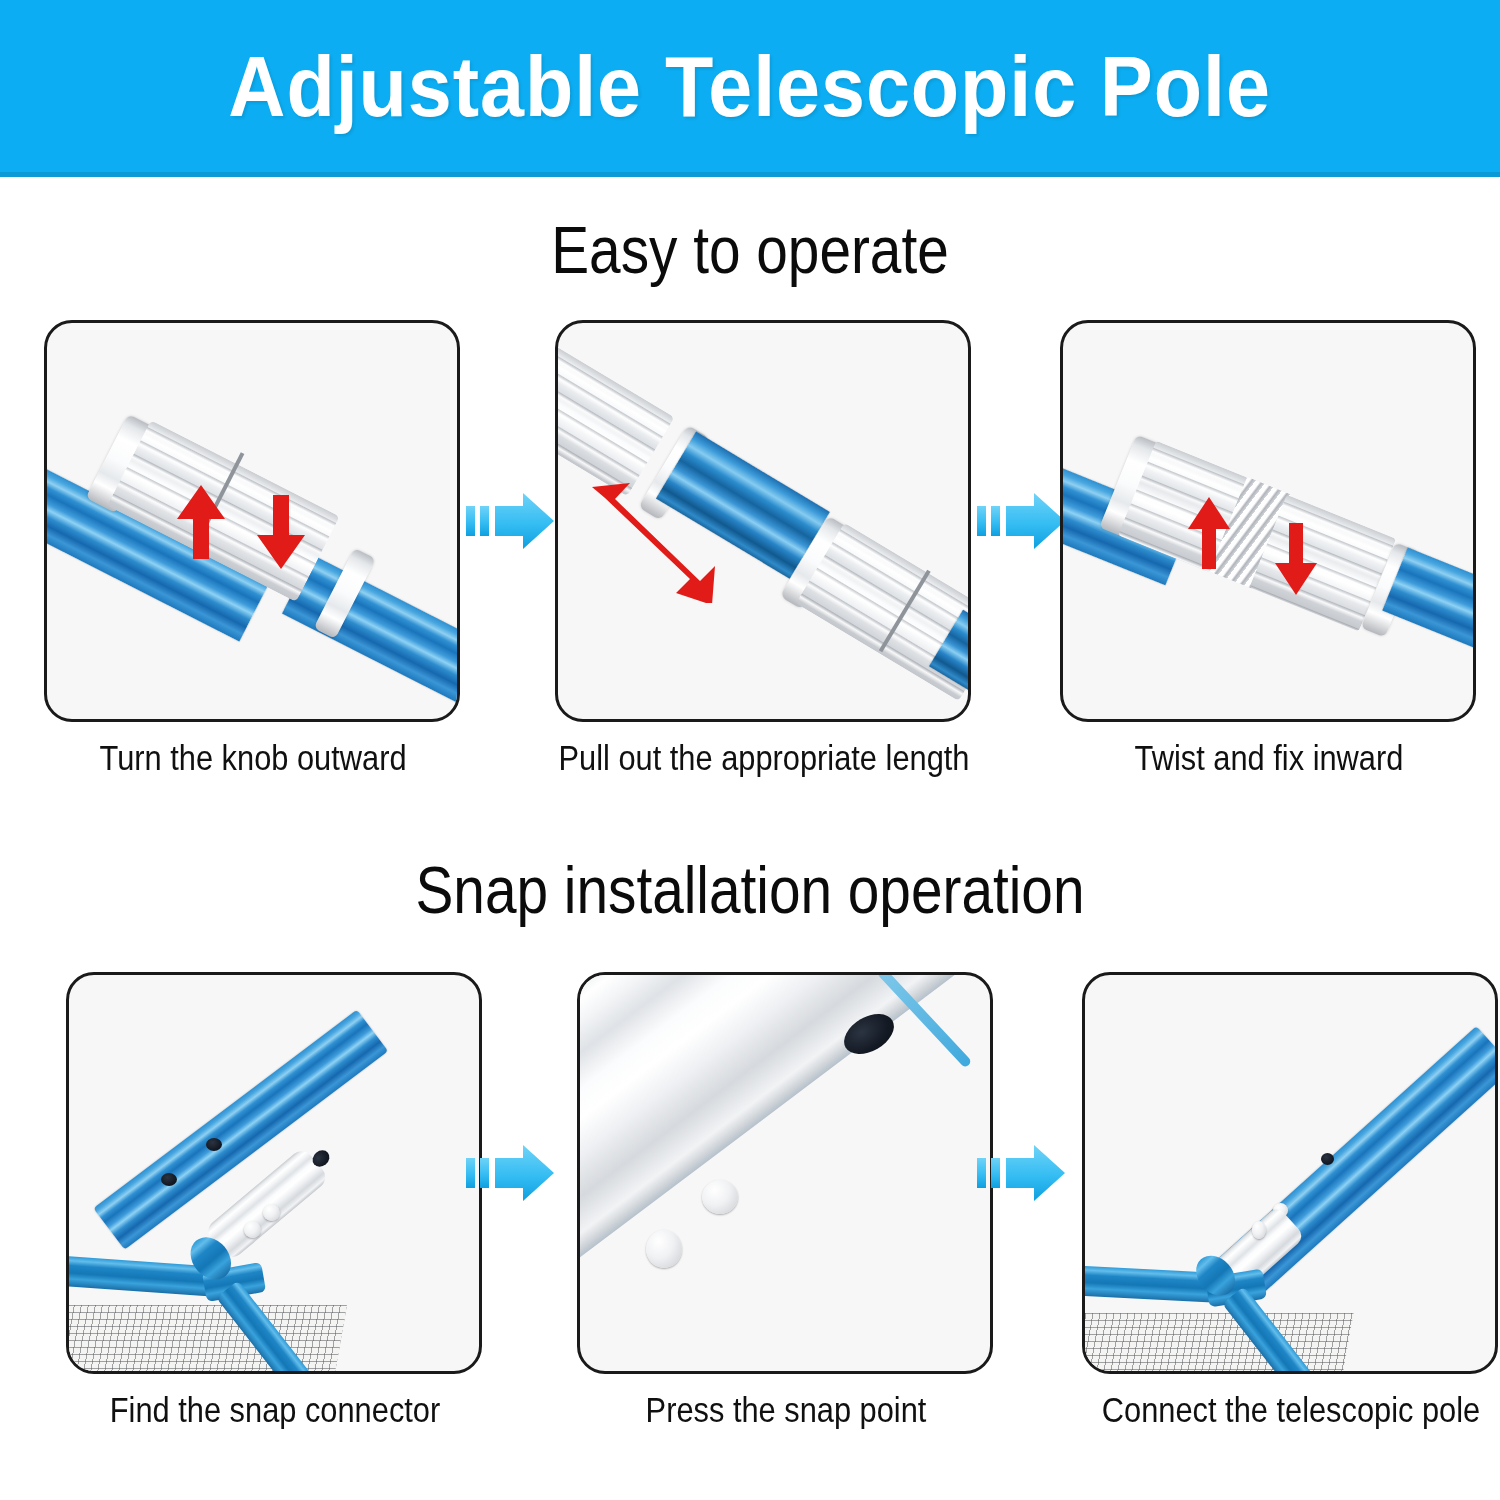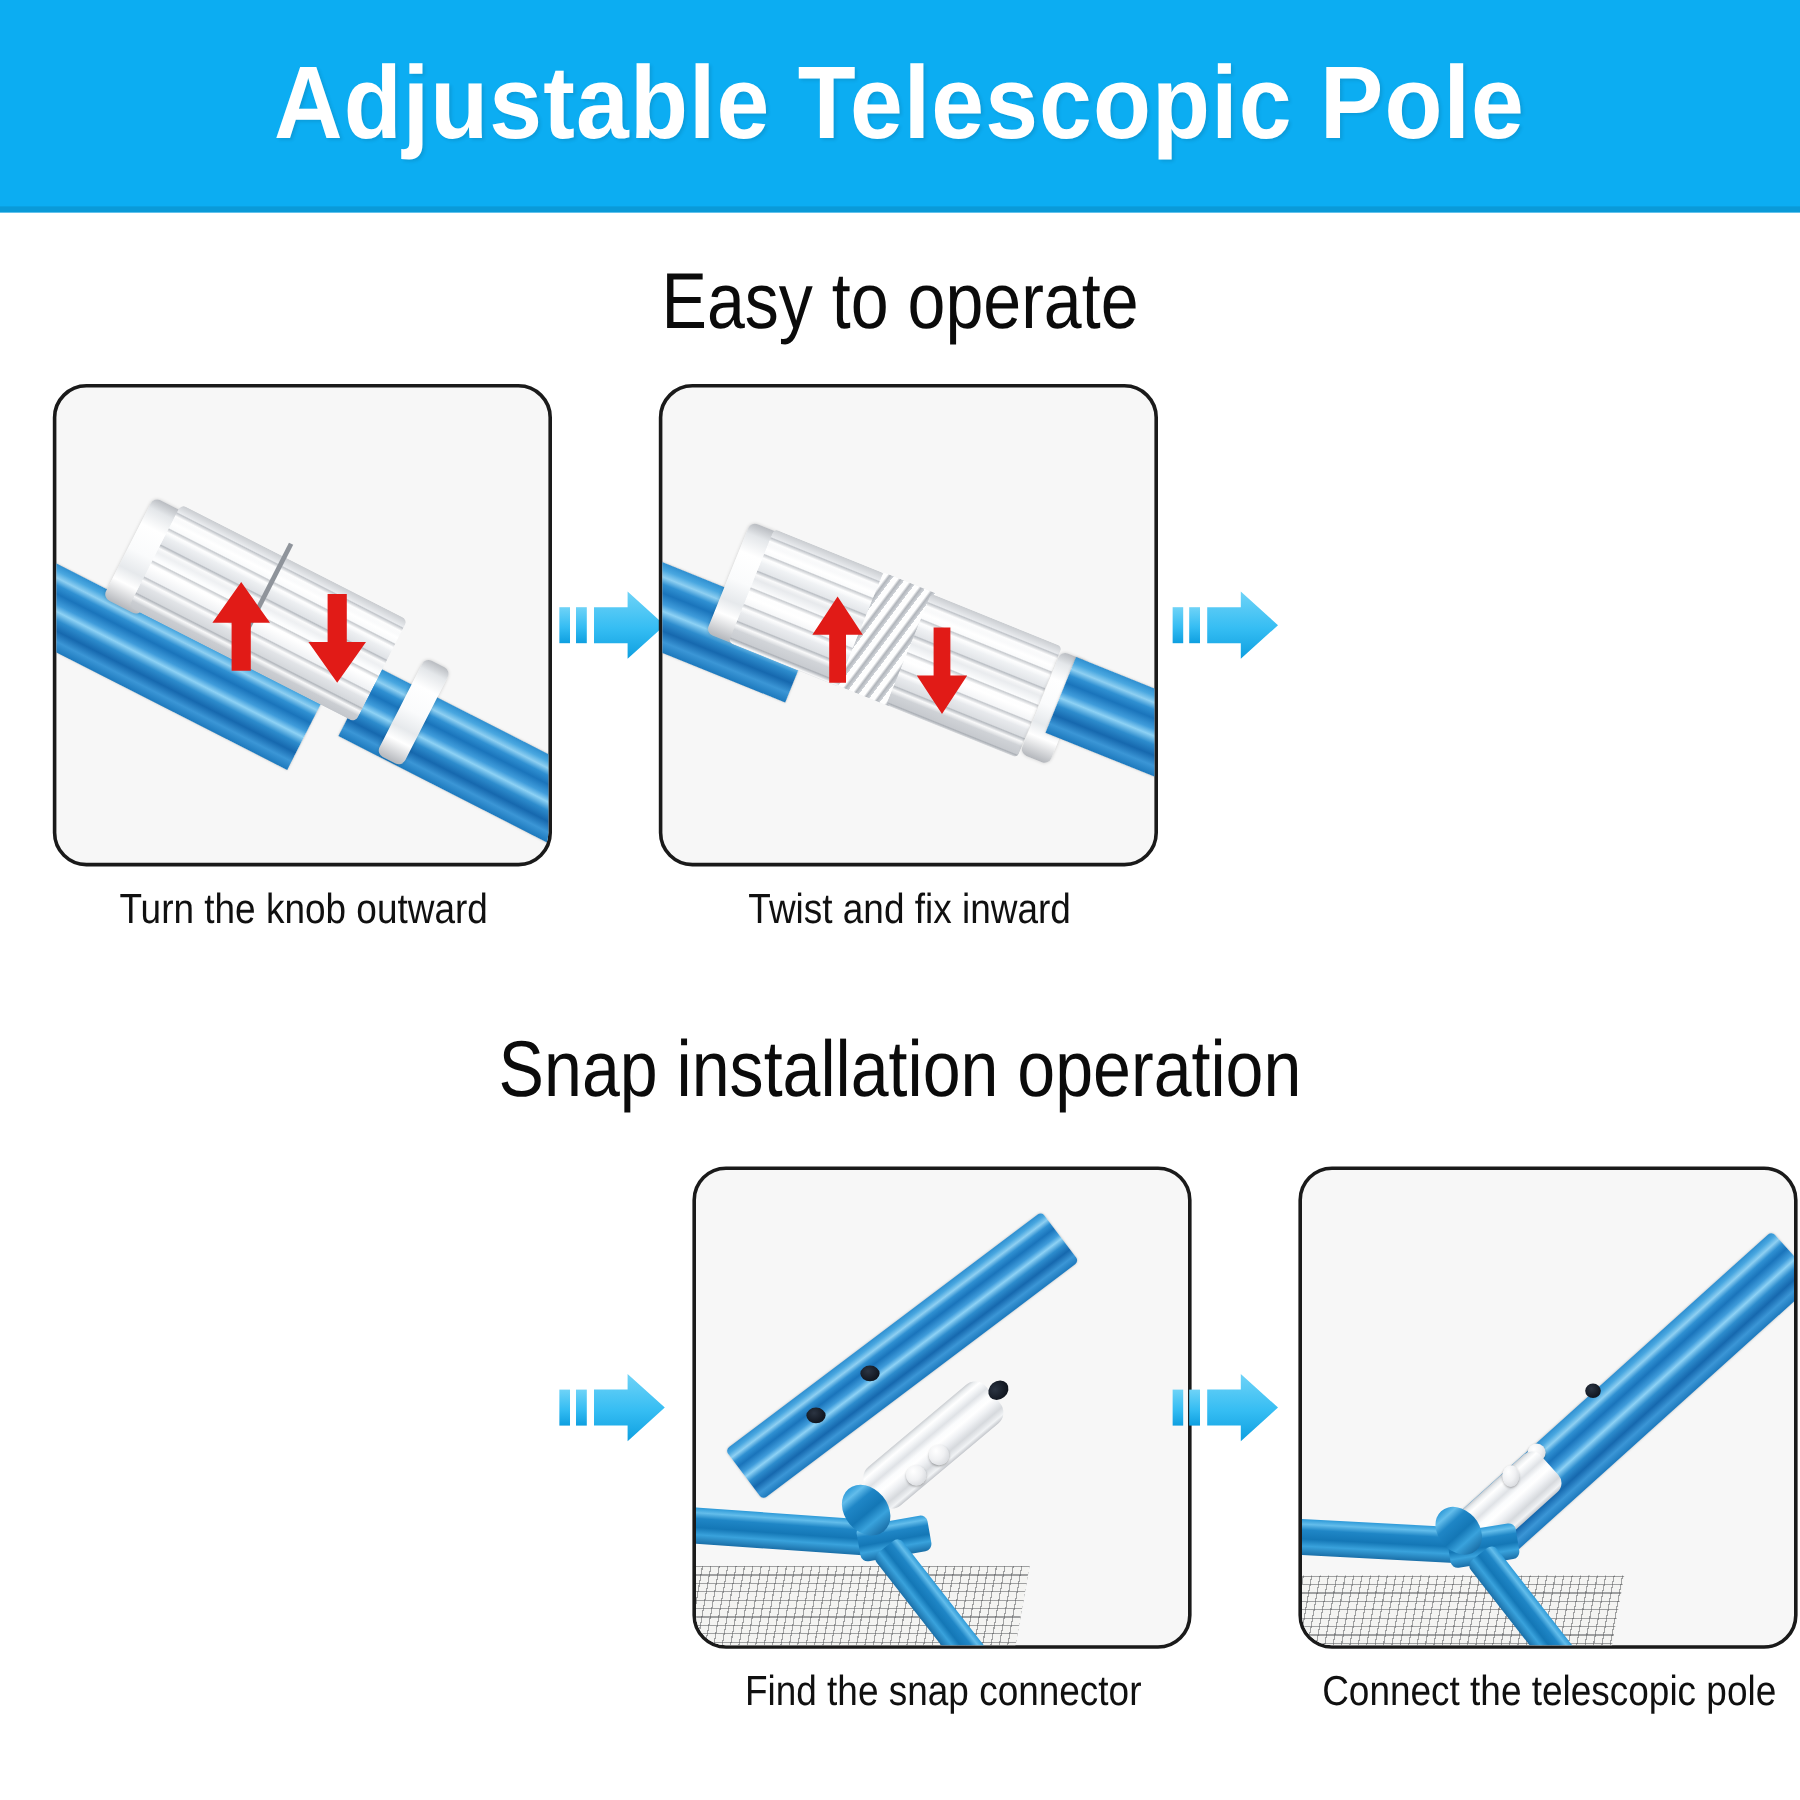--- a/index.html
+++ b/index.html
@@ -249,20 +249,49 @@
         <stop offset="0%" stop-color="#6FD3F7"></stop>
         <stop offset="55%" stop-color="#35BDF3"></stop>
         <stop offset="100%" stop-color="#0E9FE0"></stop>
       </linearGradient>
     </defs>
     <rect x="0" y="16" width="9" height="30" fill="url(#ag1)"></rect>
     <rect x="14" y="16" width="9" height="30" fill="url(#ag1)"></rect>
     <polygon points="29,16 57,16 57,3 88,31 57,59 57,46 29,46" fill="url(#ag1)"></polygon>
   </svg>
 
+  <div class="col c2">
+    <div class="panel">
+      <div class="art">
+
+        <div class="tube ribs" style="left:-70px; top:-10px; width:190px; height:92px;
+             transform: rotate(31deg); transform-origin: left center; border-radius:5px;"></div>
+        <div class="collar" style="left:105px; top:95px; width:26px; height:96px;
+             transform: rotate(31deg); transform-origin: left center; border-radius:7px;"></div>
+
+        <div class="pole dark-edge" style="left:118px; top:103px; width:156px; height:78px;
+             transform: rotate(31deg); transform-origin: left center;"></div>
+
+        <div class="collar" style="left:246px; top:186px; width:26px; height:94px;
+             transform: rotate(31deg); transform-origin: left center; border-radius:7px;"></div>
+        <div class="tube ribs" style="left:262px; top:193px; width:190px; height:94px;
+             transform: rotate(31deg); transform-origin: left center; border-radius:5px;"></div>
+        <div style="position:absolute; left:345px; top:240px; width:4px; height:94px;
+             background:#8f949b; transform: rotate(31deg); transform-origin: left center;"></div>
+
+        <div class="pole dark-edge" style="left:388px; top:282px; width:110px; height:66px;
+             transform: rotate(31deg); transform-origin: left center;"></div>
+
+        <svg class="red-arrow" style="left:24px; top:150px;" width="140" height="130" viewBox="0 0 140 130">
+          <polygon points="10,14 48,10 33,26 118,108 133,93 130,132 94,120 108,106 23,25" fill="#E11B17"></polygon>
+        </svg>
+      </div>
+    </div>
+    <div class="caption">Pull out the appropriate length</div>
+  </div>
 
   <svg class="step-arrow arrow-gap-2" viewBox="0 0 90 62">
     <defs>
       <linearGradient id="ag2" x1="0" y1="0" x2="0" y2="1">
         <stop offset="0%" stop-color="#6FD3F7"></stop>
         <stop offset="55%" stop-color="#35BDF3"></stop>
         <stop offset="100%" stop-color="#0E9FE0"></stop>
       </linearGradient>
     </defs>
     <rect x="0" y="16" width="9" height="30" fill="url(#ag2)"></rect>
@@ -341,20 +370,37 @@
         <stop offset="0%" stop-color="#6FD3F7"></stop>
         <stop offset="55%" stop-color="#35BDF3"></stop>
         <stop offset="100%" stop-color="#0E9FE0"></stop>
       </linearGradient>
     </defs>
     <rect x="0" y="16" width="9" height="30" fill="url(#ag3)"></rect>
     <rect x="14" y="16" width="9" height="30" fill="url(#ag3)"></rect>
     <polygon points="29,16 57,16 57,3 88,31 57,59 57,46 29,46" fill="url(#ag3)"></polygon>
   </svg>
 
+  <div class="col c2">
+    <div class="panel">
+      <div class="art">
+        <div class="tube" style="left:-130px; top:110px; width:640px; height:240px;
+             transform: rotate(-37deg); transform-origin: left center; border-radius:0 90px 90px 0;
+             box-shadow: inset -6px 0 14px rgba(120,175,210,0.35);"></div>
+        <div style="position:absolute; left:300px; top:-10px; width:130px; height:10px;
+             background:linear-gradient(90deg,#7fc8ea,#3fa9dd);
+             transform: rotate(47deg); transform-origin: left center; border-radius:6px;"></div>
+        <div class="hole" style="left:262px; top:42px; width:54px; height:34px;
+             transform: rotate(-30deg);"></div>
+        <div class="snap-btn" style="left:122px; top:205px; width:36px; height:34px;"></div>
+        <div class="snap-btn" style="left:66px; top:255px; width:36px; height:38px;"></div>
+      </div>
+    </div>
+    <div class="caption">Press the snap point</div>
+  </div>
 
   <svg class="step-arrow arrow-gap-2" viewBox="0 0 90 62">
     <defs>
       <linearGradient id="ag4" x1="0" y1="0" x2="0" y2="1">
         <stop offset="0%" stop-color="#6FD3F7"></stop>
         <stop offset="55%" stop-color="#35BDF3"></stop>
         <stop offset="100%" stop-color="#0E9FE0"></stop>
       </linearGradient>
     </defs>
     <rect x="0" y="16" width="9" height="30" fill="url(#ag4)"></rect>

